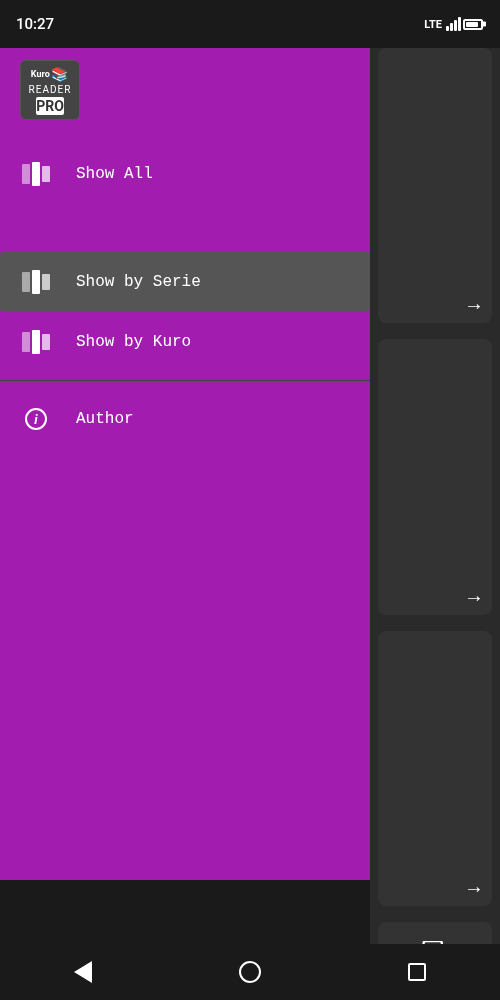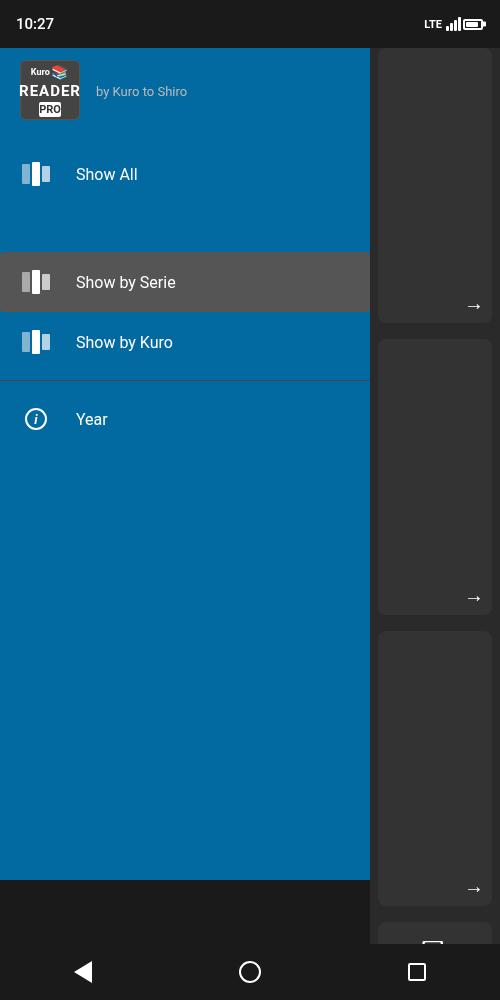--- a/index.html
+++ b/index.html
@@ -83,21 +83,21 @@
       justify-content: center;
     }
 
     
     .drawer {
       position: absolute;
       top: 40px;
       left: 0;
       width: 370px;
       height: 840px;
-      background: #0369a1;
+      background: #a21caf;
       z-index: 50;
     }
 
     
     .drawer-header {
       display: flex;
       align-items: center;
       padding: 20px 20px 20px 20px;
       gap: 16px;
       height: 100px;
@@ -129,29 +129,29 @@
       font-weight: bold;
     }
 
     .logo-book-icon {
       color: #ffffff;
       font-size: 14px;
     }
 
     .logo-text-reader {
       color: #ffffff;
-      font-size: 15px;
-      font-weight: bold;
+      font-size: 10px;
+      font-weight: normal;
       letter-spacing: 1px;
     }
 
     .logo-text-pro {
       background: #ffffff;
       color: #333;
-      font-size: 11px;
+      font-size: 14px;
       font-weight: bold;
       padding: 1px 0;
       border-radius: 2px;
     }
 
     .app-info {
       display: flex;
       flex-direction: column;
     }
 
@@ -200,20 +200,21 @@
     
     .shelves-icon {
       width: 28px;
       height: 24px;
     }
 
     .menu-label {
       color: #ffffff;
       font-size: 16px;
       font-weight: 400;
+      font-family: Liberation Mono, monospace;
     }
 
     
     .divider {
       height: 1px;
       background: #444444;
       margin: 8px 0;
     }
 
     
@@ -381,21 +382,20 @@
   <div class="drawer-header">
     <div class="app-logo">
       <div class="logo-top">
         <span class="logo-text-kuro">Kuro</span>
         <span class="logo-book-icon">📚</span>
       </div>
       <span class="logo-text-reader">READER</span>
       <span class="logo-text-pro">PRO</span>
     </div>
     <div class="app-info">
-      <span class="app-subtitle">by Kuro to Shiro</span>
     </div>
   </div>
 
   <div class="drawer-menu">
 
     <div class="menu-item">
       <div class="menu-icon">
         <svg class="shelves-icon" viewBox="0 0 28 24" fill="white" xmlns="http://www.w3.org/2000/svg">
           <rect x="0" y="2" width="8" height="20" rx="1" fill="white" opacity="0.5"></rect>
           <rect x="10" y="0" width="8" height="24" rx="1" fill="white"></rect>
@@ -428,21 +428,21 @@
       <span class="menu-label">Show by Kuro</span>
     </div>
 
     <div class="divider"></div>
 
 
     <div class="menu-item">
       <div class="menu-icon">
         <div class="info-icon">i</div>
       </div>
-      <span class="menu-label">Year</span>
+      <span class="menu-label">Author</span>
     </div>
 
   </div>
 </div>
 
 <div class="bottom-nav">
   <div class="nav-btn">
     <div class="nav-back"></div>
   </div>
   <div class="nav-btn">

